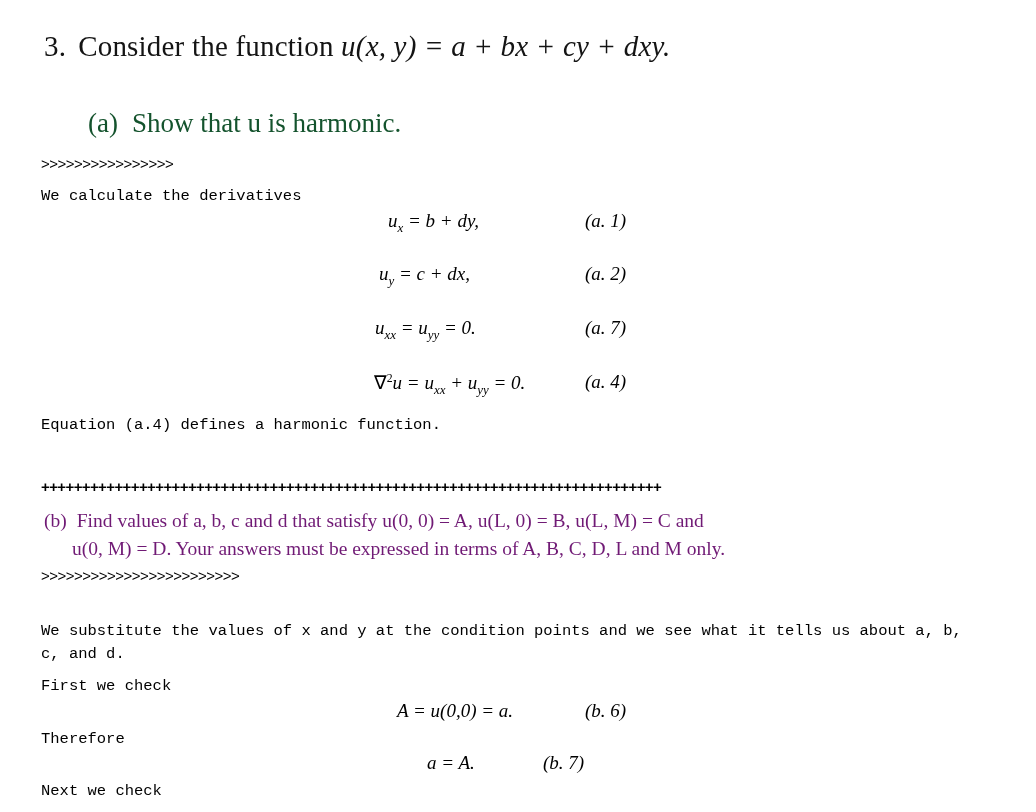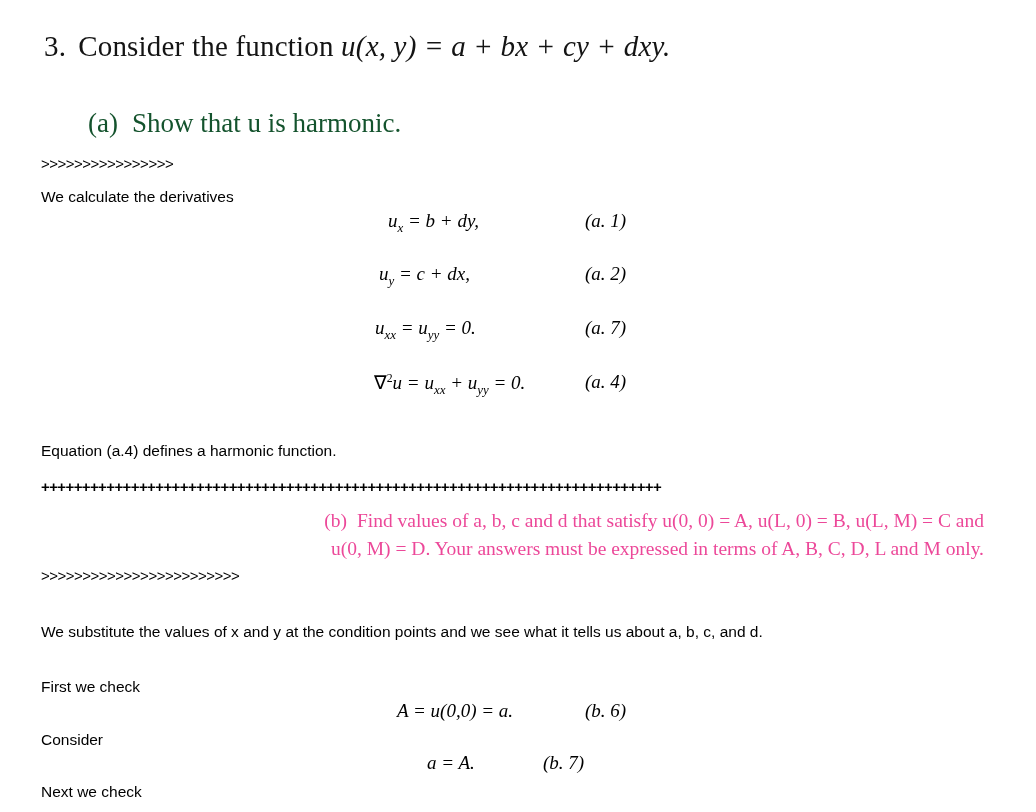--- a/index.html
+++ b/index.html
@@ -63,27 +63,27 @@
     font-family: "Liberation Sans", sans-serif;
     font-size: 15px;
     font-weight: bold;
     letter-spacing: -0.6px;
     color: #000;
     white-space: nowrap;
   }
 
   .body-text {
     position: absolute;
-    font-family: Liberation Sans, sans-serif;
+    font-family: Liberation Mono, monospace;
     font-size: 15.5px;
     color: #000;
     line-height: 1.5;
   }
   #t-derivs { left: 41px; top: 185px; }
-  #t-eqharm { left: 41px; top: 439px; }
+  #t-eqharm { left: 41px; top: 414px; }
   #t-substitute { left: 41px; top: 620px; width: 940px; }
   #t-firstwecheck { left: 41px; top: 675px; }
   #t-therefore { left: 41px; top: 728px; }
   #t-nextwecheck { left: 41px; top: 780px; }
 
   
   .math-line {
     position: absolute;
     font-family: "Liberation Serif", serif;
     font-size: 19px;
@@ -119,23 +119,22 @@
   #m-b2 .tag { left: 124px; }
 
   
   .part-b {
     position: absolute;
     left: 44px;
     top: 507px;
     width: 940px;
     font-family: "Liberation Serif", serif;
     font-size: 19.5px;
-    color: #ec4899;
+    color: #701a75;
     line-height: 1.45;
-    text-align: right;
   }
   .part-b .lbl { margin-right: 10px; }
   .part-b .l2 {
     display: block;
     margin-left: 28px;
   }
   .nowrap { white-space: nowrap; }
 </style>
 </head>
 <body>
@@ -187,21 +186,21 @@
 
   <div class="body-text" id="t-substitute">We substitute the values of x and y at the condition points and we see what it tells us about a, b, c, and d.</div>
 
   <div class="body-text" id="t-firstwecheck">First we check</div>
 
   <div class="math-line" id="m-b1">
     <span class="expr">A = u(0,0) = a.</span>
     <span class="tag">(b. 6)</span>
   </div>
 
-  <div class="body-text" id="t-therefore">Consider</div>
+  <div class="body-text" id="t-therefore">Therefore</div>
 
   <div class="math-line" id="m-b2">
     <span class="expr">a = A.</span>
     <span class="tag">(b. 7)</span>
   </div>
 
   <div class="body-text" id="t-nextwecheck">Next we check</div>
 
 </div>
 

